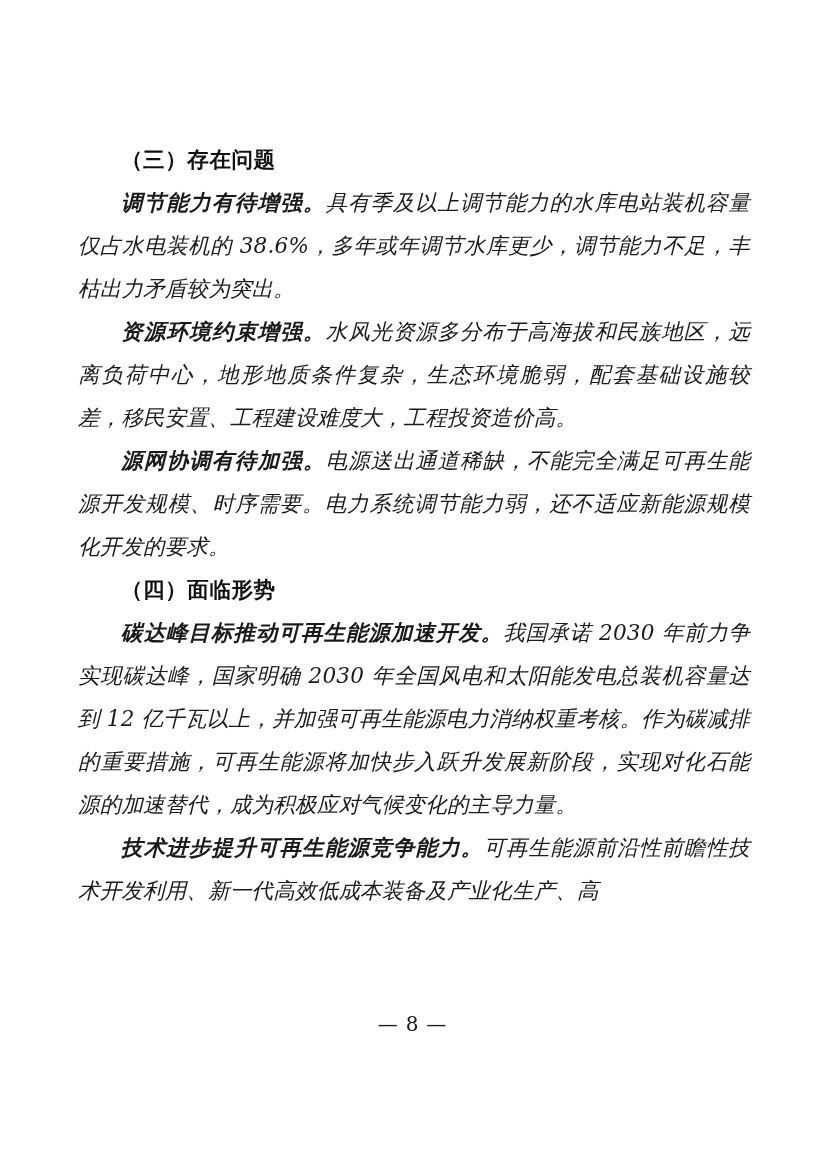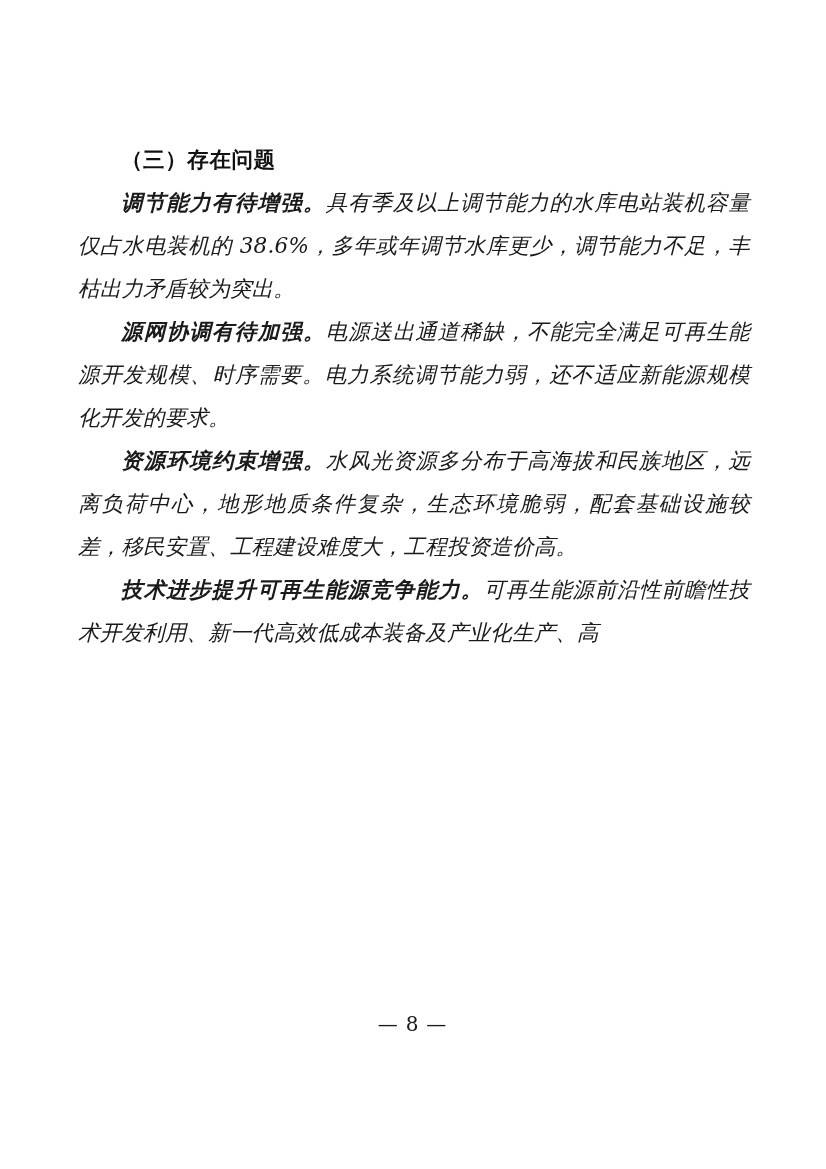--- a/index.html
+++ b/index.html
@@ -66,25 +66,27 @@
 <body>
 
 <div class="page">
   <div class="content">
 
     <h2 class="heading">（三）存在问题</h2>
 
     <p class="para"><span class="lead">调节能力有待增强。</span><span>具有季及以上调节能力的水库电站装机容量仅占水电装机的 38.6%，多年或年调节水库更少，调节能力不足，丰枯出力矛盾较为突出。</span></p>
 
 
+    <p class="para"><span class="lead">资源环境约束增强。</span><span>水风光资源多分布于高海拔和民族地区，远离负荷中心，地形地质条件复杂，生态环境脆弱，配套基础设施较差，移民安置、工程建设难度大，工程投资造价高。</span></p>
+
     <p class="para"><span class="lead">源网协调有待加强。</span><span>电源送出通道稀缺，不能完全满足可再生能源开发规模、时序需要。电力系统调节能力弱，还不适应新能源规模化开发的要求。</span></p>
 
-    <p class="para"><span class="lead">资源环境约束增强。</span><span>水风光资源多分布于高海拔和民族地区，远离负荷中心，地形地质条件复杂，生态环境脆弱，配套基础设施较差，移民安置、工程建设难度大，工程投资造价高。</span></p>
+    <h2 class="heading">（四）面临形势</h2>
 
-
+    <p class="para"><span class="lead">碳达峰目标推动可再生能源加速开发。</span><span>我国承诺 2030 年前力争实现碳达峰，国家明确 2030 年全国风电和太阳能发电总装机容量达到 12 亿千瓦以上，并加强可再生能源电力消纳权重考核。作为碳减排的重要措施，可再生能源将加快步入跃升发展新阶段，实现对化石能源的加速替代，成为积极应对气候变化的主导力量。</span></p>
 
     <p class="para"><span class="lead">技术进步提升可再生能源竞争能力。</span><span>可再生能源前沿性前瞻性技术开发利用、新一代高效低成本装备及产业化生产、高</span></p>
 
   </div>
 
   <div class="footer">
     <span class="dash">—</span><span>8</span><span class="dash">—</span>
   </div>
 </div>
 

